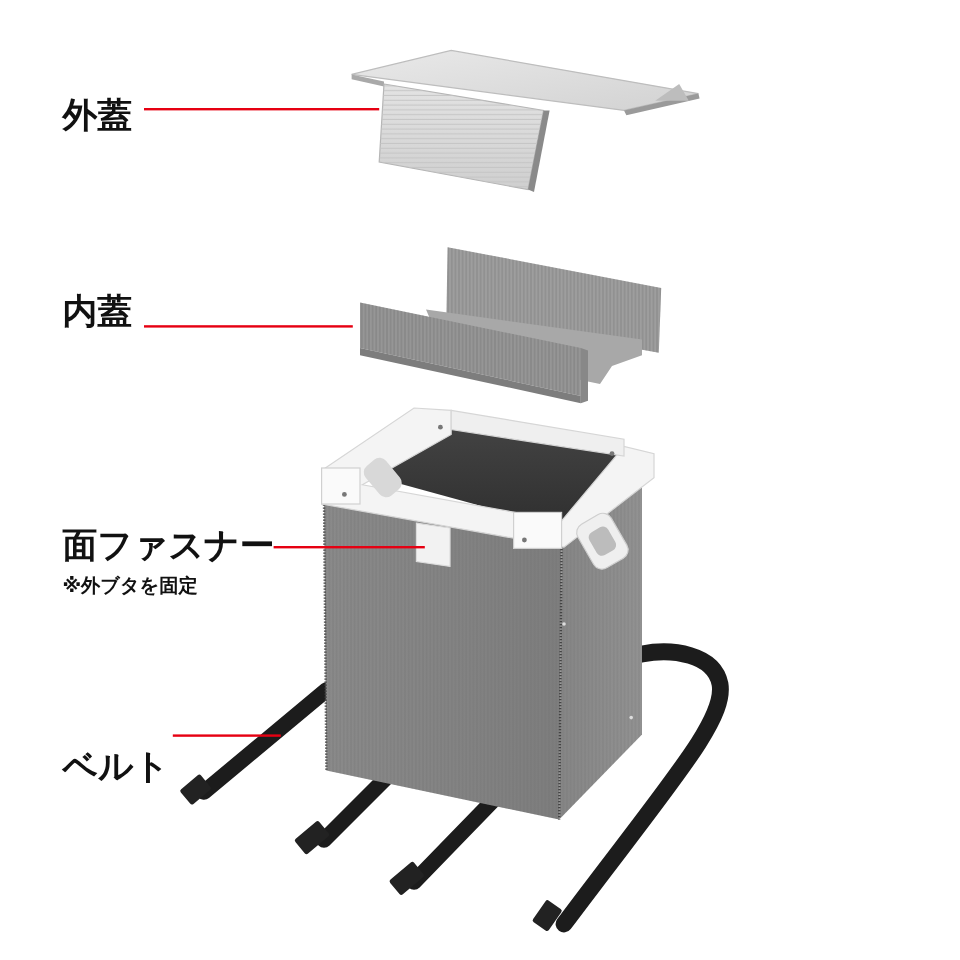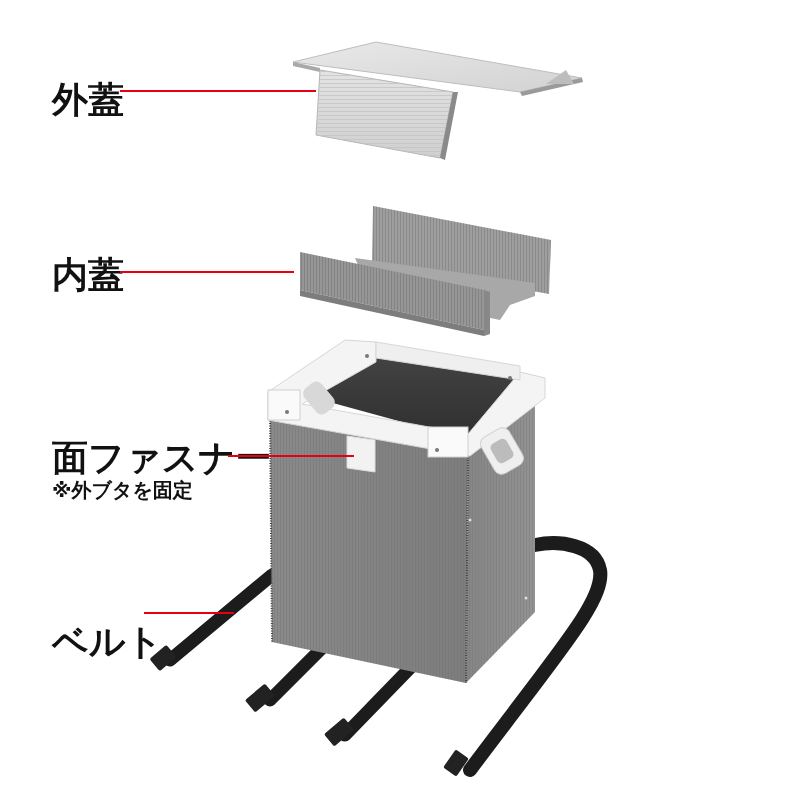--- a/index.html
+++ b/index.html
@@ -1,19 +1,19 @@
 <!DOCTYPE html>
 <html><head>
 <meta charset="utf-8">
 <style>
   html, body { margin: 0; padding: 0; background: #ffffff; }
   body { width: 800px; height: 800px; position: relative; overflow: hidden;
          font-family: "DejaVu Sans", "Liberation Sans", sans-serif; }
-  .label { position: absolute; color: #111; font-weight: bold; font-size: 36px; line-height: 1; letter-spacing: 0px; }
-  .sublabel { position: absolute; color: #111; font-weight: bold; font-size: 20px; line-height: 1; }
+  .label { position: absolute; color: #111; font-weight: bold; font-size: 29px; line-height: 1; letter-spacing: 0px; }
+  .sublabel { position: absolute; color: #111; font-weight: bold; font-size: 16px; line-height: 1; }
   .leader { position: absolute; height: 2px; background: #e60012; }
   svg.art { position: absolute; left: 0; top: 0; }
 </style>
 </head>
 <body>
 
 <svg class="art" width="800" height="800" viewBox="0 0 800 800">
   <defs>
     <linearGradient id="lidTop" x1="0" y1="0" x2="1" y2="1">
       <stop offset="0" stop-color="#e9e9e9"></stop>
@@ -106,21 +106,21 @@
     <circle cx="367" cy="356" r="2" fill="#777"></circle>
     <circle cx="510" cy="378" r="2" fill="#777"></circle>
     <circle cx="526" cy="598" r="1.5" fill="#ddd"></circle>
     <circle cx="470" cy="520" r="1.5" fill="#ddd"></circle>
   </g>
 </svg>
 
 <div class="label" style="left:52px; top:82px;">外蓋</div>
 <div class="leader" style="left:120px; top:90px; width:196px;"></div>
 
-<div class="label" style="left:52px; top:257px;">内蓋</div>
+<div class="label" style="left:52px; top:245px;">内蓋</div>
 <div class="leader" style="left:120px; top:271px; width:174px;"></div>
 
 <div class="label" style="left:52px; top:440px;text-align:center;">面ファスナー</div>
 <div class="sublabel" style="left:52px; top:480px;">※外ブタを固定</div>
 <div class="leader" style="left:228px; top:455px; width:126px;"></div>
 
 <div class="label" style="left:52px; top:624px;">ベルト</div>
 <div class="leader" style="left:144px; top:612px; width:90px;"></div>
 
 </body></html>

